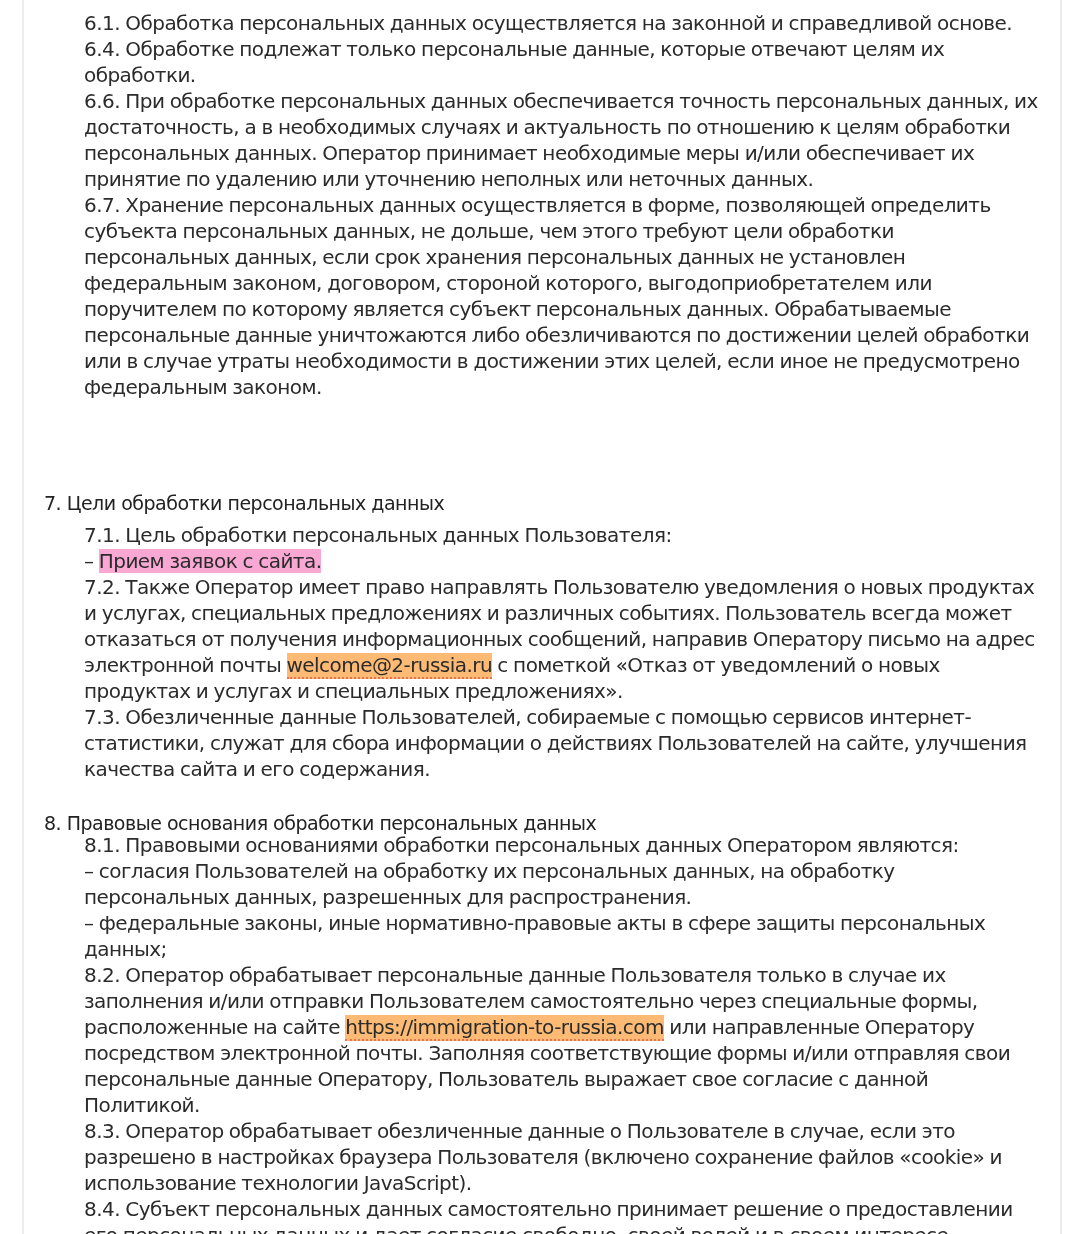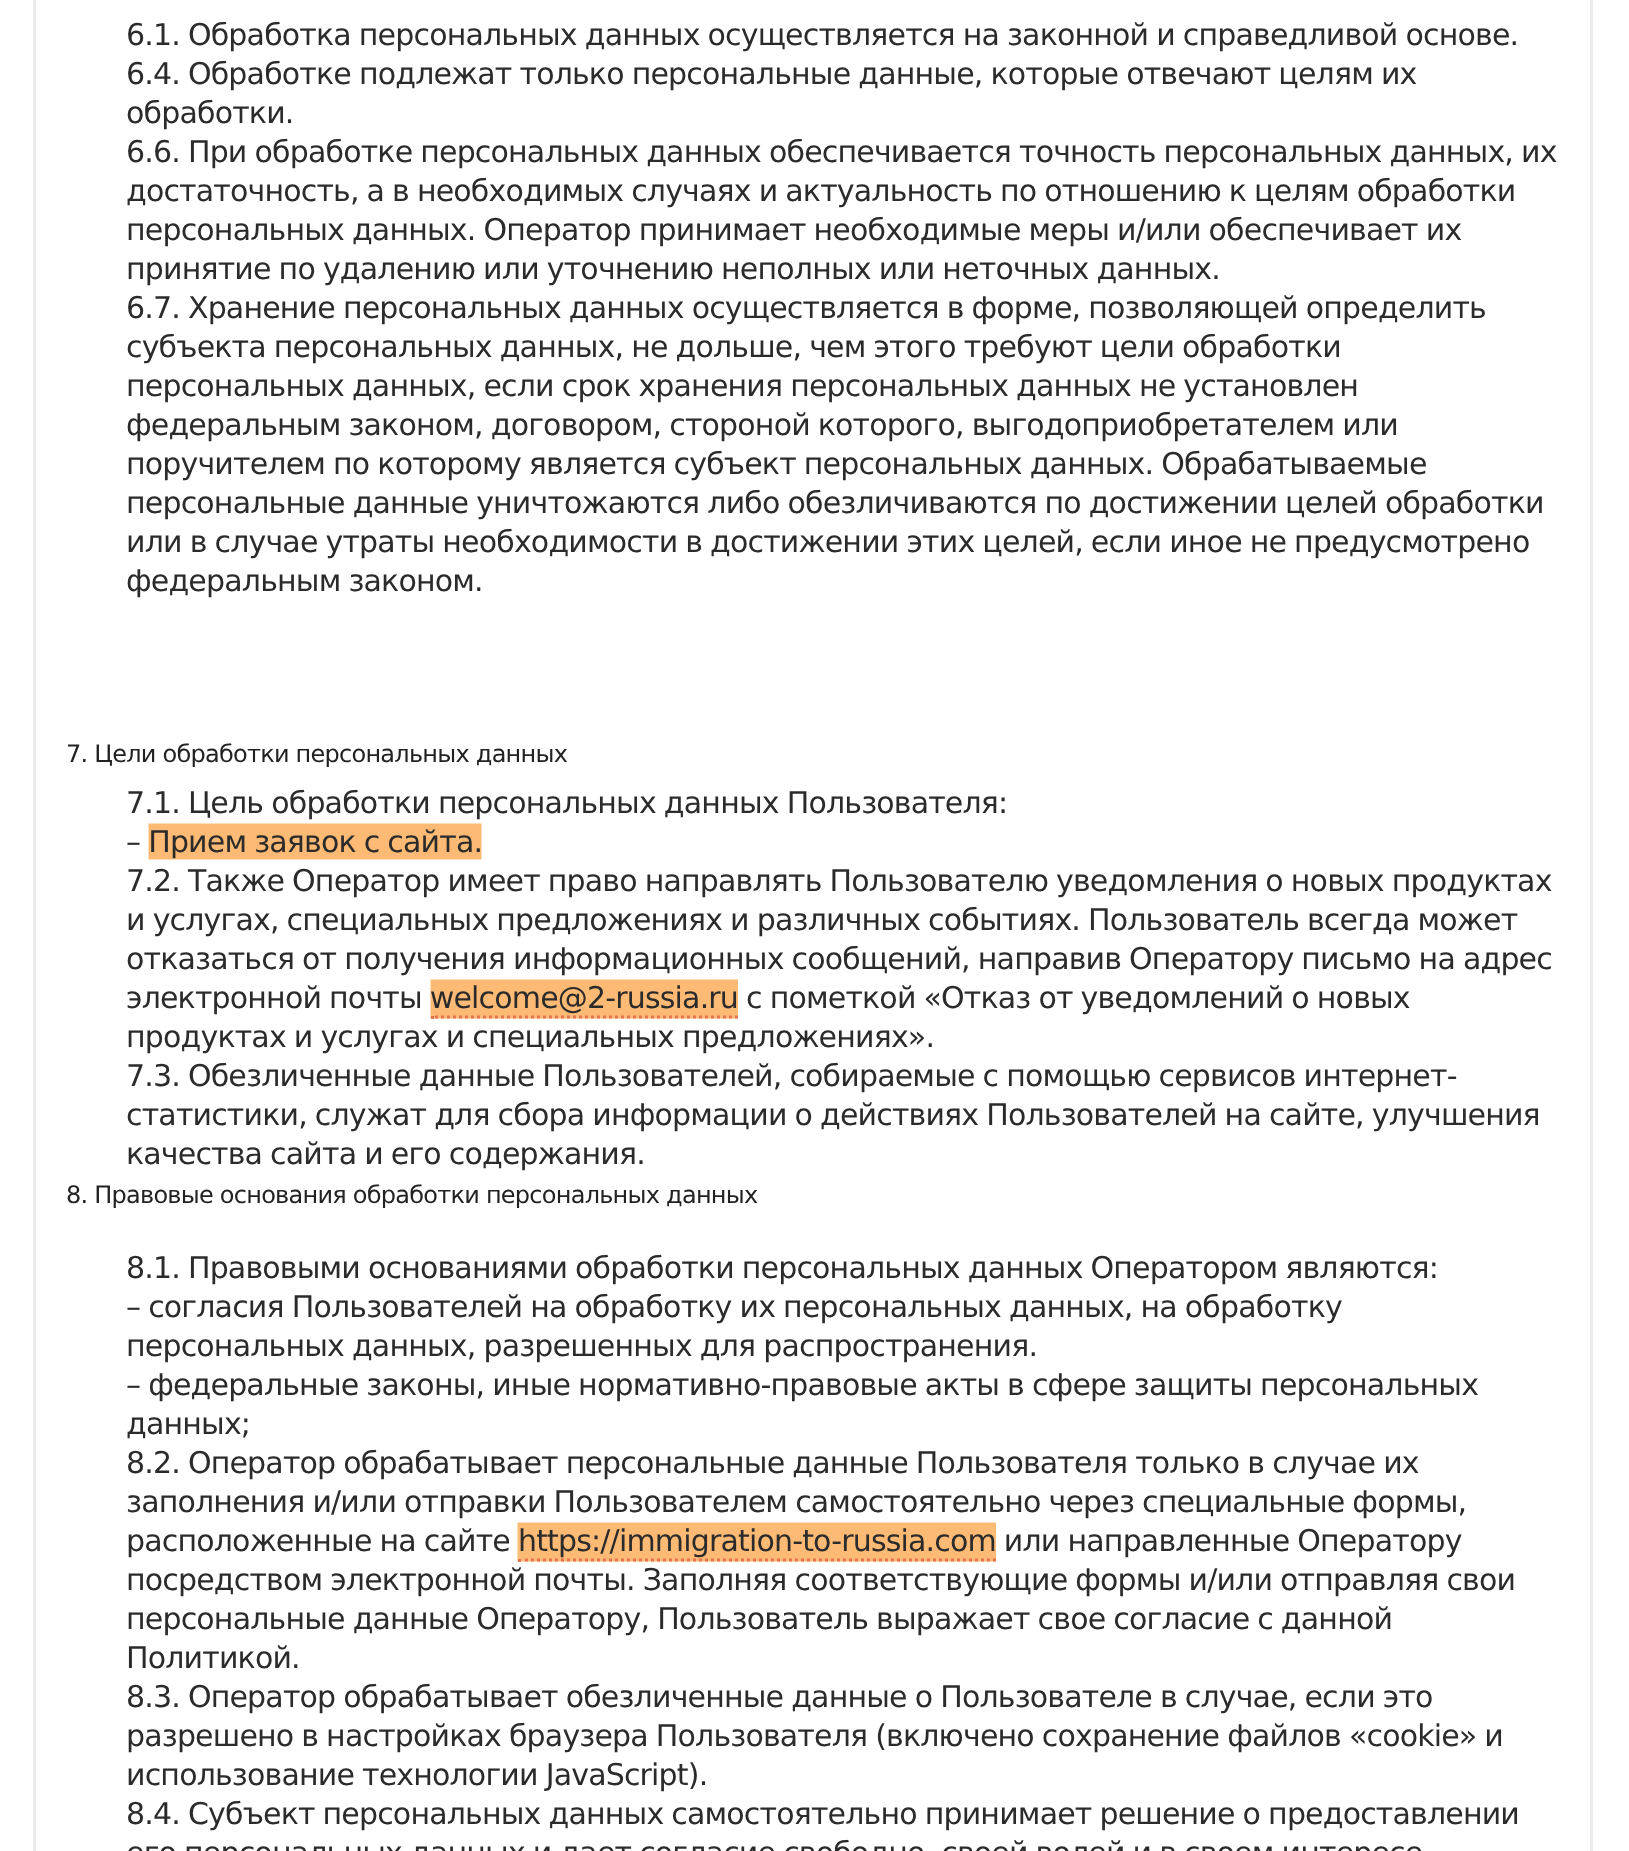--- a/index.html
+++ b/index.html
@@ -12,32 +12,32 @@
     .content {
       position: absolute; left: 20px; top: 0; width: 1000px;
       font-family: "DejaVu Sans", sans-serif; color: #2b2b2b;
     }
     .body-block {
       margin-left: 40px; font-size: 20px; line-height: 26px; letter-spacing: -0.55px;
       word-spacing: -0.5px; width: 958px;
     }
     .body-block p { margin: 0; }
     h2 {
-      font-weight: normal; font-size: 16px; line-height: 26px; margin: 0;
+      font-weight: normal; font-size: 19px; line-height: 26px; margin: 0;
       letter-spacing: -0.5px; color: #222;
     }
-    .hl { background: #fdba74; }
+    .hl { background: #f9a8d4; }
     .link {
       background: #fdba74; color: #2b2b2b; text-decoration: none;
       border-bottom: 2px dotted #e8734f;
     }
     #sec6 { position: absolute; top: 12px; }
     #h7 { position: absolute; top: 492px; }
     #sec7 { position: absolute; top: 524px; }
-    #h8 { position: absolute; top: 786px; text-align: right; }
+    #h8 { position: absolute; top: 812px; text-align: right; }
     #sec8 { position: absolute; top: 834px; }
   </style>
 </head>
 <body>
 
 <div class="page">
   <div class="content">
 
     <div id="sec6" class="body-block">
       <p>6.1. Обработка персональных данных осуществляется на законной и справедливой основе.</p>

